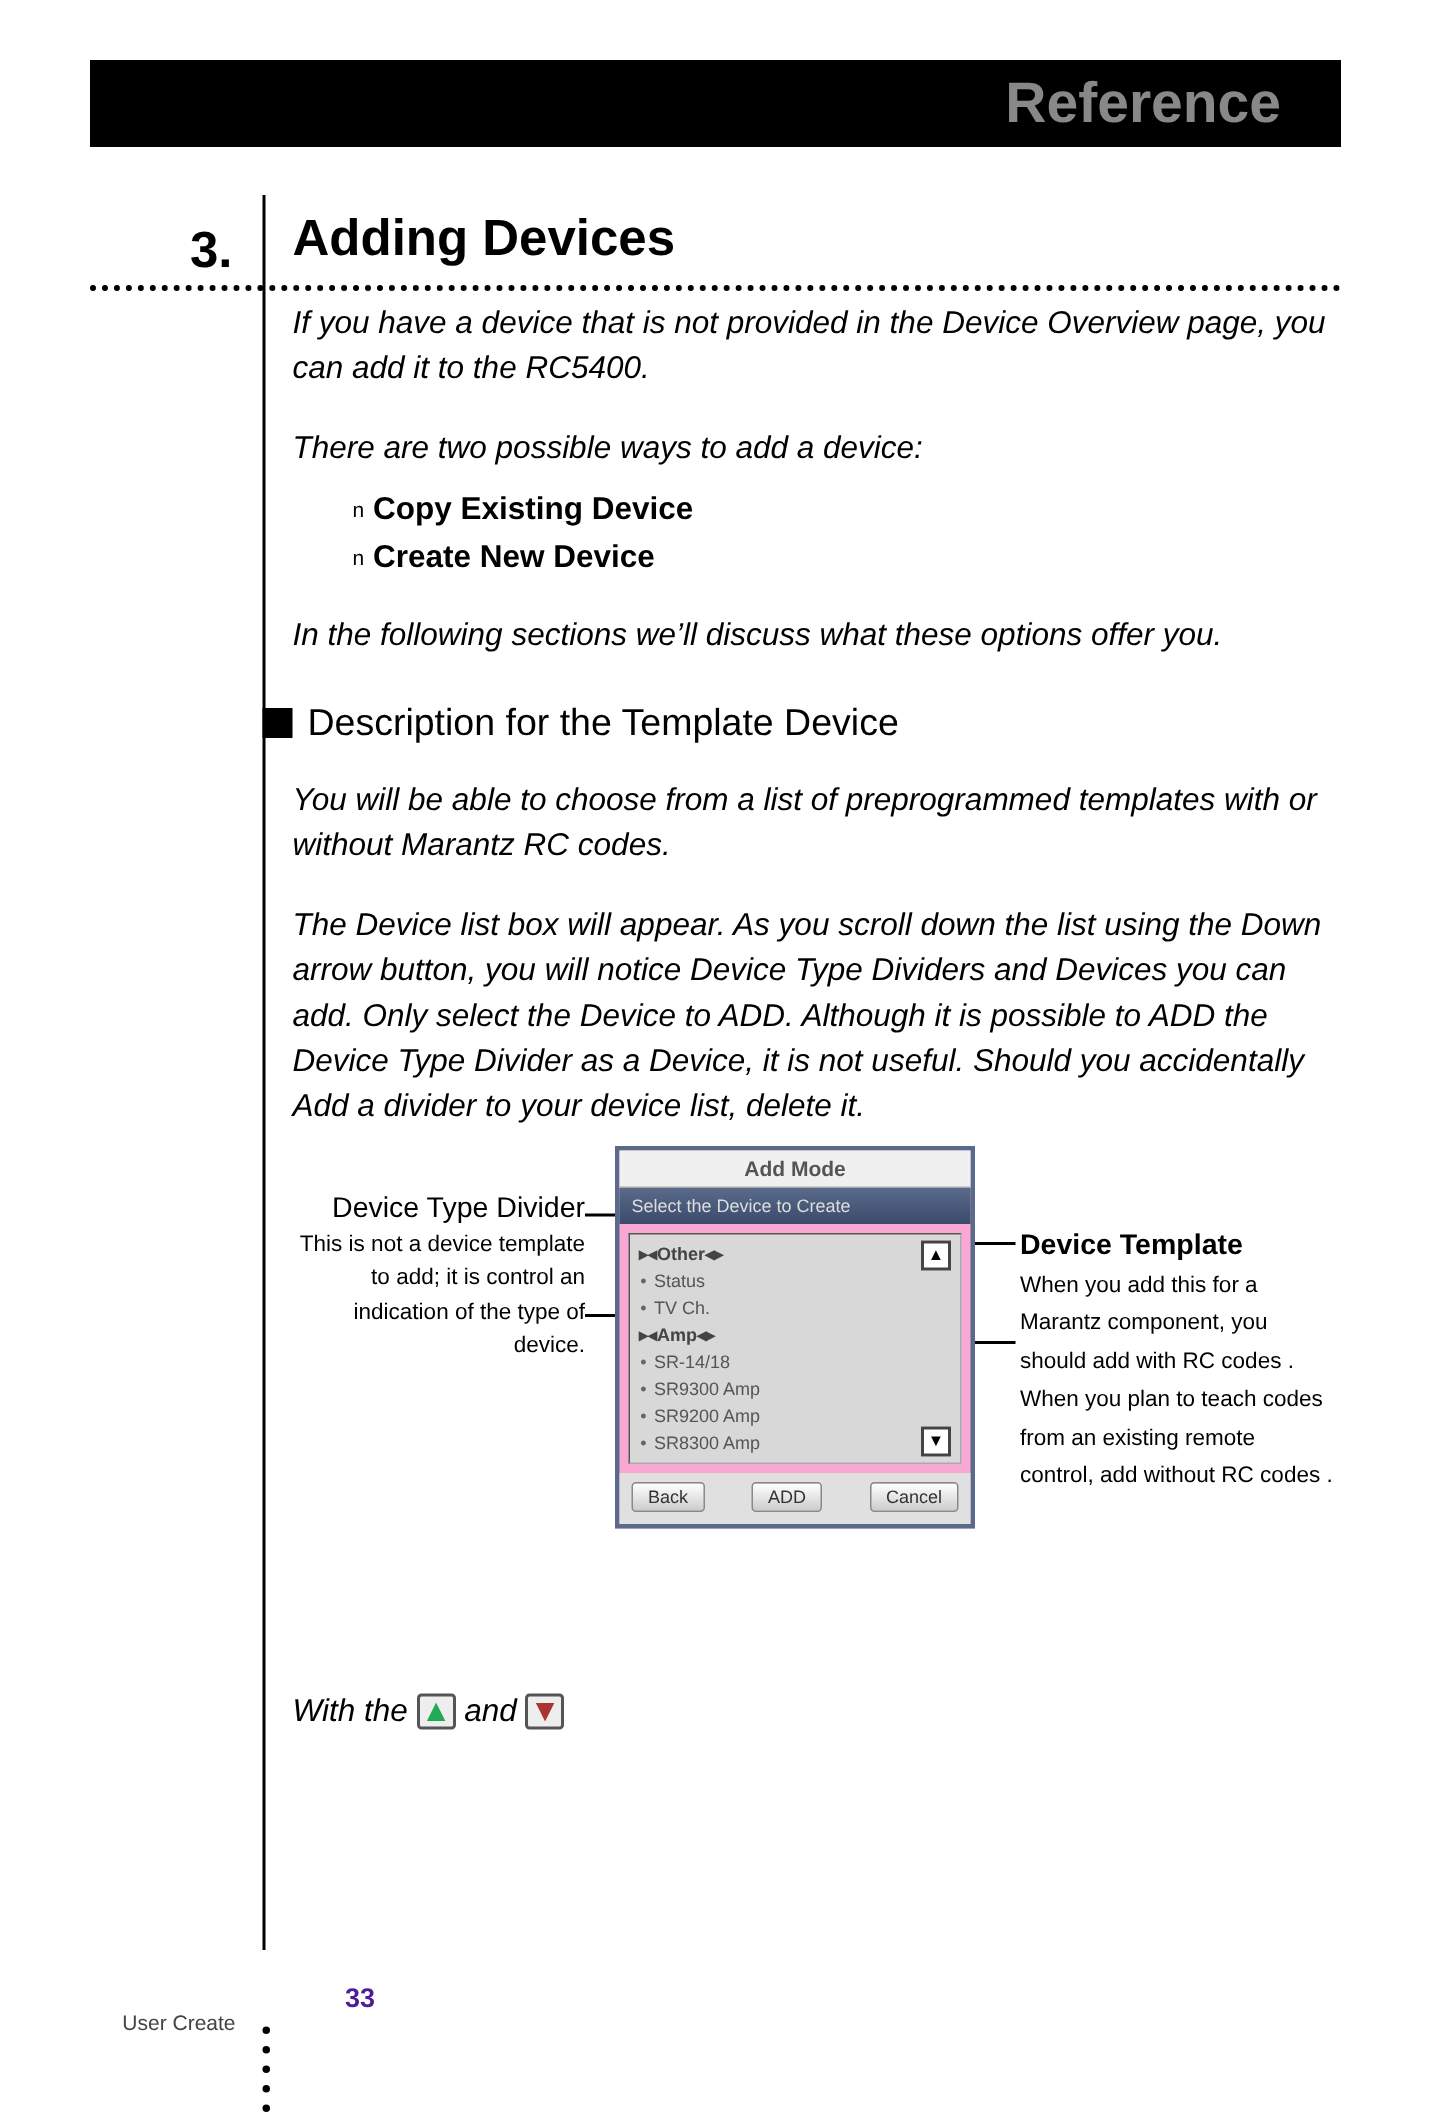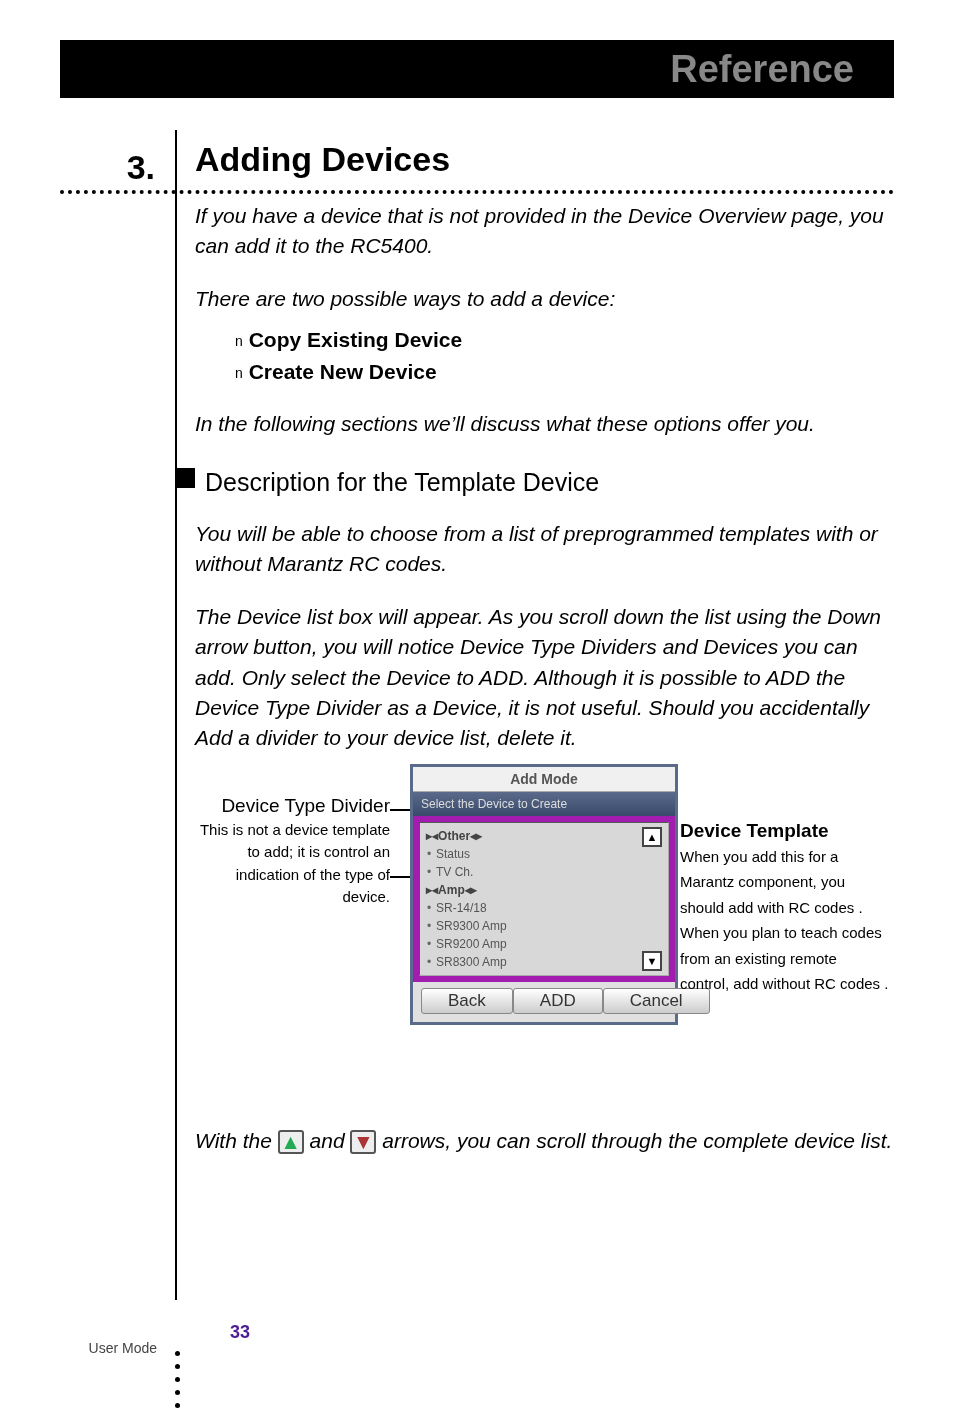--- a/index.html
+++ b/index.html
@@ -87,20 +87,21 @@
     font-size: 21px;
     line-height: 1.5;
   }
   .list-marker {
     font-size: 14px;
     vertical-align: middle;
   }
   .bold { font-weight: bold; }
   .subheading-row {
     display: flex;
+    align-items: center;
     margin-top: 28px;
     margin-bottom: 10px;
     margin-left: -20px;
   }
   .black-box {
     width: 20px;
     height: 20px;
     background: #000;
     margin-right: 10px;
   }
@@ -128,23 +129,23 @@
     top: 55px;
     width: 210px;
     font-size: 15px;
     line-height: 1.7;
   }
   .callout-right .ct { font-size: 19px; font-weight: bold; line-height: 1.3; }
   .screenshot {
     position: absolute;
     left: 215px;
     top: 0;
-    width: 268px;
+    width: 240px;
     border: 3px solid #5a6a8a;
-    background: #a21caf;
+    background: #f9a8d4;
     font-family: Verdana, sans-serif;
   }
   .ss-title {
     background: #f0f0f0;
     text-align: center;
     font-size: 14px;
     font-weight: bold;
     color: #555;
     padding: 4px 0;
     border-bottom: 1px solid #aaa;
@@ -188,22 +189,22 @@
   .ss-btnbar {
     display: flex;
     justify-content: space-between;
     padding: 6px 8px 8px 8px;
     background: #e0e0e0;
   }
   .ss-btn {
     border: 1px solid #888;
     border-radius: 3px;
     background: linear-gradient(#fff,#ccc);
-    font-size: 17px;
-    padding: 2px 26px;
+    font-size: 12px;
+    padding: 2px 10px;
     color: #333;
   }
   .arrow-line-left1 {
     position: absolute;
     left: 195px; top: 45px; width: 56px; height: 2px; background:#000;
   }
   .arrow-line-left1::after { content:""; position:absolute; right:-1px; top:-4px; border-left:8px solid #000; border-top:5px solid transparent; border-bottom:5px solid transparent;}
   .arrow-line-left2 {
     position: absolute;
     left: 195px; top: 112px; width: 56px; height: 2px; background:#000;
@@ -371,28 +372,27 @@
 
       <div class="para">
         <span>With the </span>
         <span class="inline-icon">
             <span style="color:#2a5;">▲</span>
           </span>
         <span> and </span>
         <span class="inline-icon">
             <span style="color:#a33;">▼</span>
           </span>
-        <span>  arrows, you can scroll through the complete device list.</span>
       </div>
     </div>
   </div>
 </div>
 
 <div class="footer">
-  <div class="footer-label">User Mode</div>
+  <div class="footer-label">User Create</div>
 </div>
 <div class="footer-dots">
   <span></span>
     <span></span>
     <span></span>
     <span></span>
     <span></span>
 </div>
 <div class="page-num">33</div>
 

